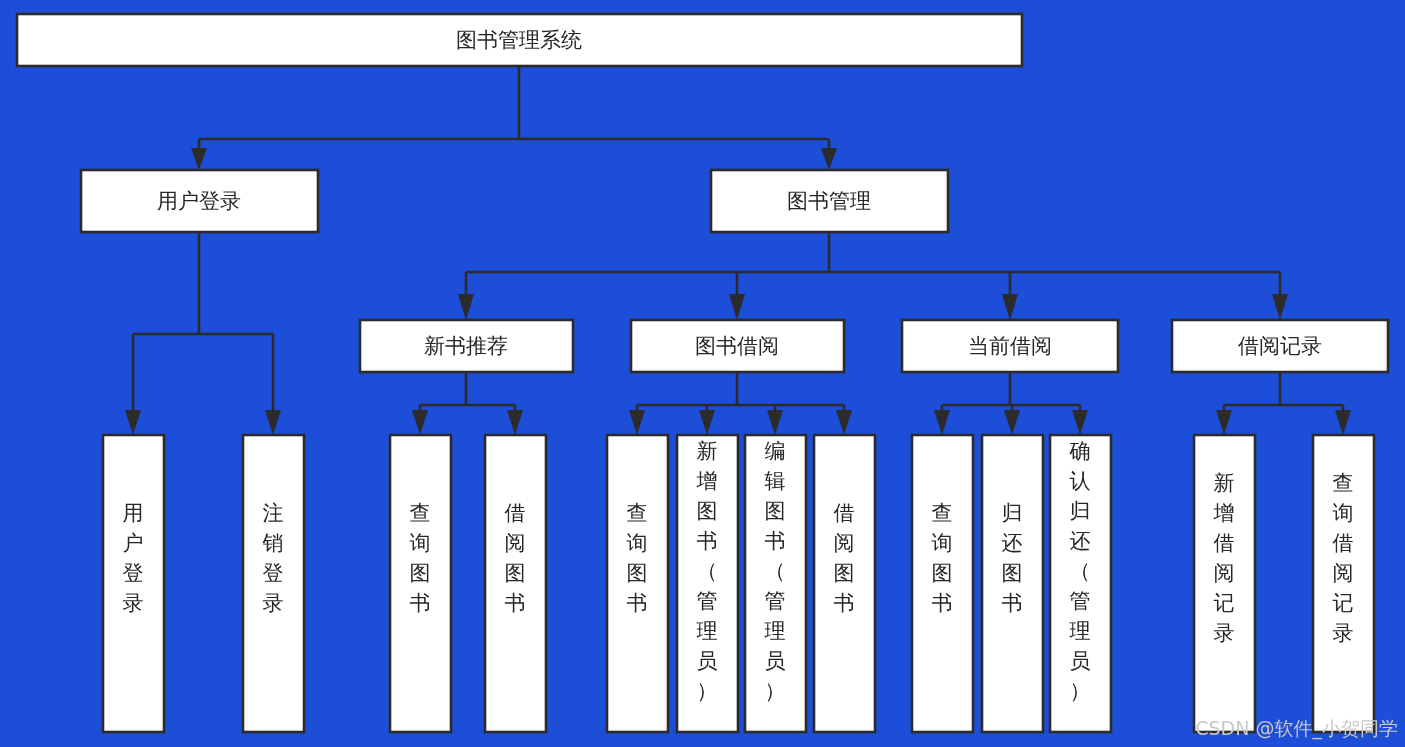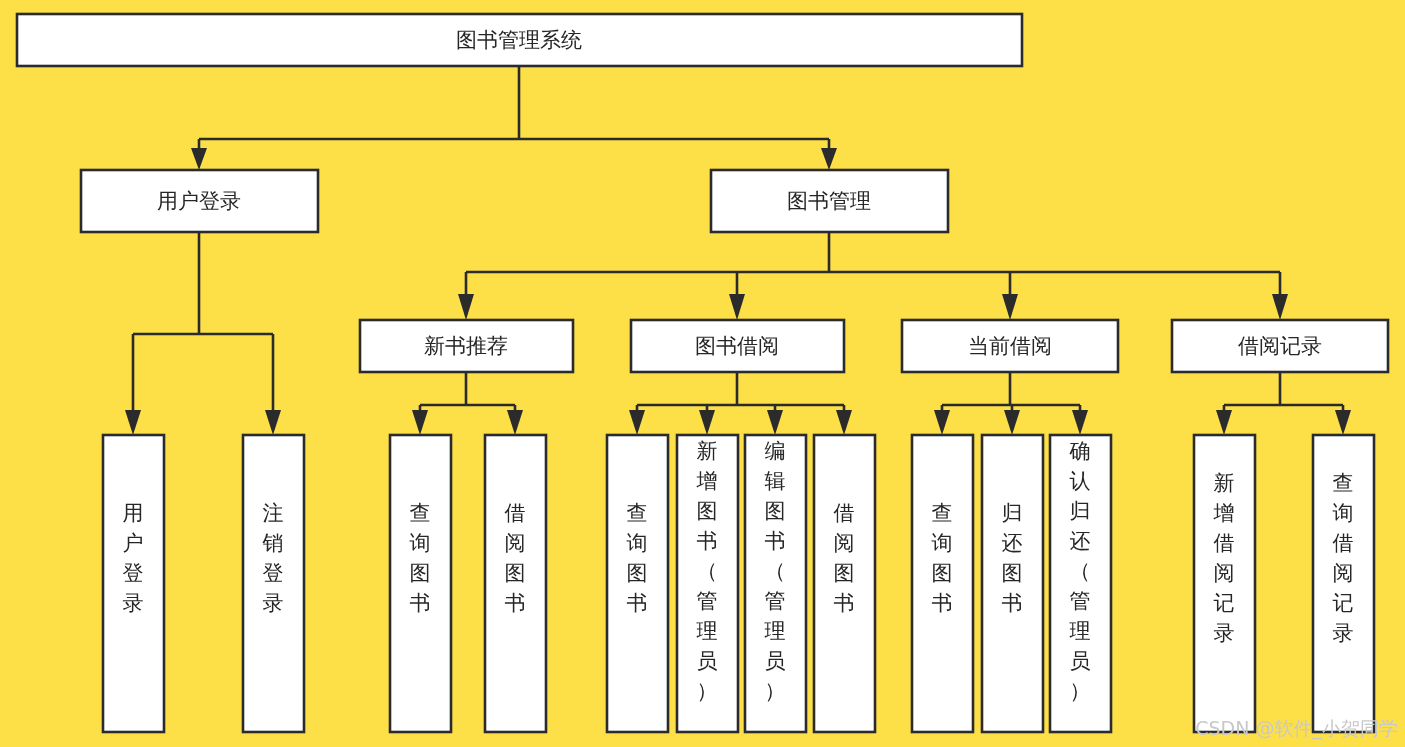--- a/index.html
+++ b/index.html
@@ -11,21 +11,21 @@
   body {
     width: 1405px;
     height: 747px;
     font-family: "DejaVu Sans", "Liberation Sans", sans-serif;
     overflow: hidden;
   }
   #diagram-root {
     position: relative;
     width: 1405px;
     height: 747px;
-    background: #fde047;
+    background: #1d4ed8;
   }
   svg.tree-canvas {
     position: absolute;
     left: 0;
     top: 0;
     width: 1405px;
     height: 747px;
     display: block;
   }
   .node-rect {

